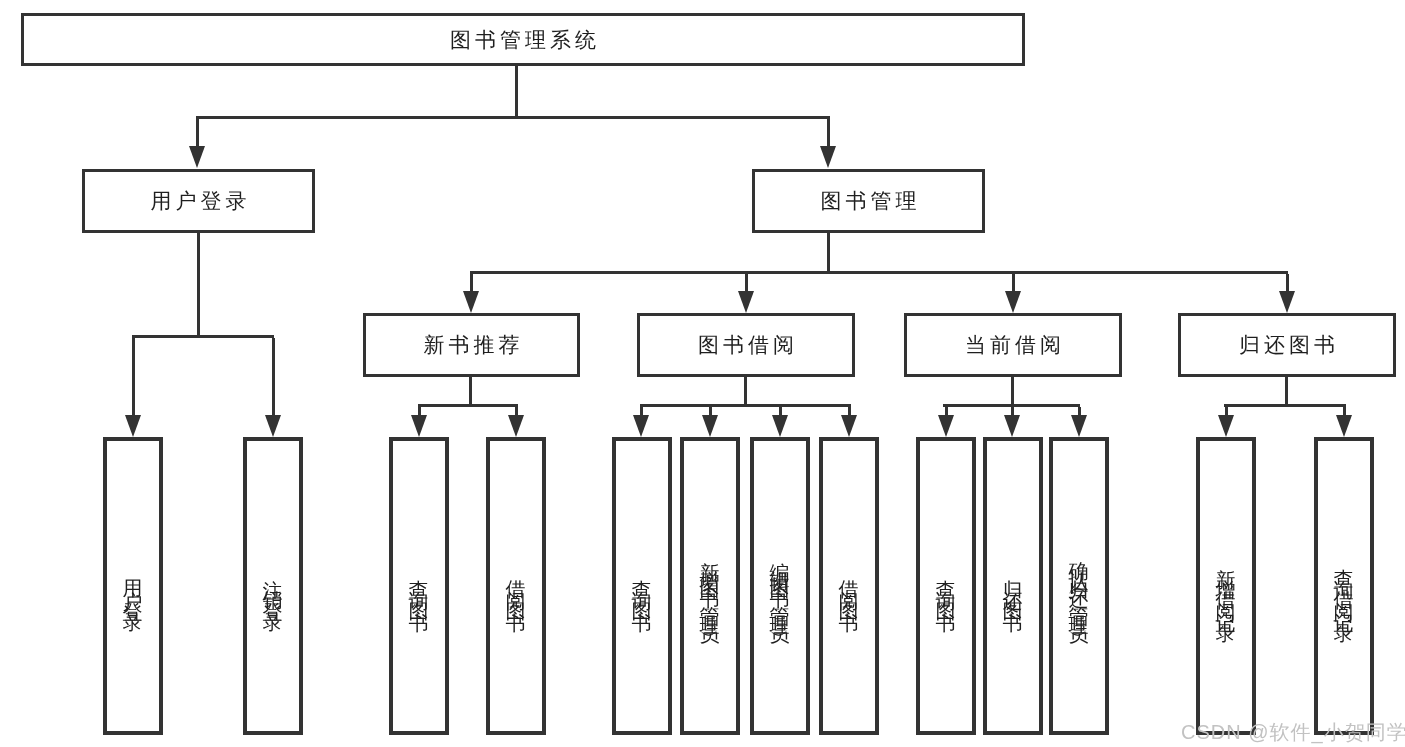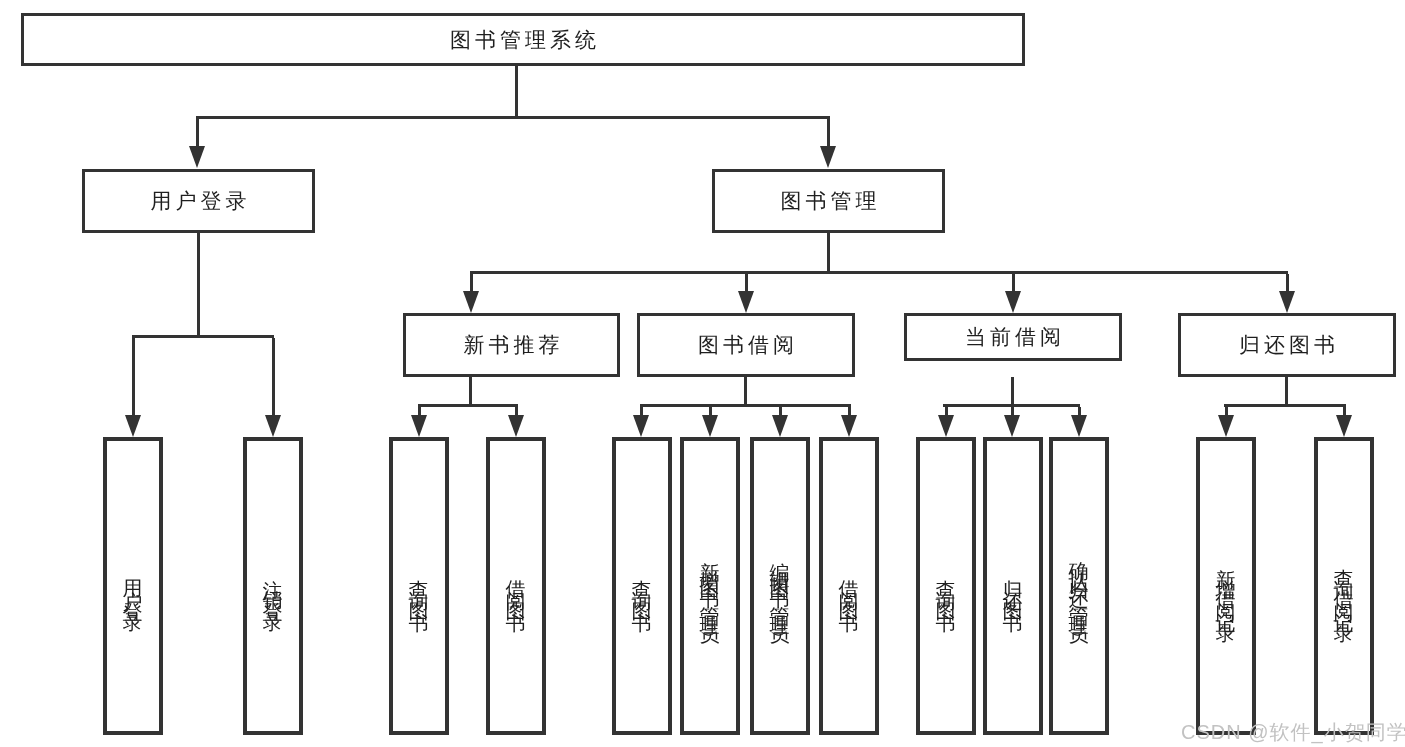--- a/index.html
+++ b/index.html
@@ -60,43 +60,43 @@
   </div>
 
   <div class="vline" style="left:515px; top:66px; height:53px;"></div>
   <div class="hline" style="left:196px; top:116px; width:634px;"></div>
   <div class="arrow" style="left:189px; top:119px; height:49px;"></div>
   <div class="arrow" style="left:820px; top:119px; height:49px;"></div>
 
   <div class="box hbox" style="left:82px; top:169px; width:233px; height:64px;">
     <span>用户登录</span>
   </div>
-  <div class="box hbox" style="left:712px; top:169px; width:233px; height:64px;">
+  <div class="box hbox" style="left:752px; top:169px; width:233px; height:64px;">
     <span>图书管理</span>
   </div>
 
   <div class="vline" style="left:197px; top:233px; height:104px;"></div>
   <div class="hline" style="left:132px; top:335px; width:142px;"></div>
   <div class="arrow" style="left:125px; top:338px; height:99px;"></div>
   <div class="arrow" style="left:265px; top:338px; height:99px;"></div>
 
   <div class="vline" style="left:827px; top:233px; height:41px;"></div>
   <div class="hline" style="left:470px; top:271px; width:818px;"></div>
   <div class="arrow" style="left:463px; top:274px; height:39px;"></div>
   <div class="arrow" style="left:738px; top:274px; height:39px;"></div>
   <div class="arrow" style="left:1005px; top:274px; height:39px;"></div>
   <div class="arrow" style="left:1279px; top:274px; height:39px;"></div>
 
-  <div class="box hbox" style="left:363px; top:313px; width:217px; height:64px;margin-left:40px;">
+  <div class="box hbox" style="left:363px; top:313px; width:217px; height:64px;">
     <span>新书推荐</span>
   </div>
   <div class="box hbox" style="left:637px; top:313px; width:218px; height:64px;">
     <span>图书借阅</span>
   </div>
-  <div class="box hbox" style="left:904px; top:313px; width:218px; height:48px;">
+  <div class="box hbox" style="left:904px; top:313px; width:218px; height:64px;">
     <span>当前借阅</span>
   </div>
   <div class="box hbox" style="left:1178px; top:313px; width:218px; height:64px;">
     <span>归还图书</span>
   </div>
 
   <div class="vline" style="left:469px; top:377px; height:29px;"></div>
   <div class="hline" style="left:418px; top:404px; width:100px;"></div>
   <div class="arrow" style="left:411px; top:407px; height:30px;"></div>
   <div class="arrow" style="left:508px; top:407px; height:30px;"></div>

